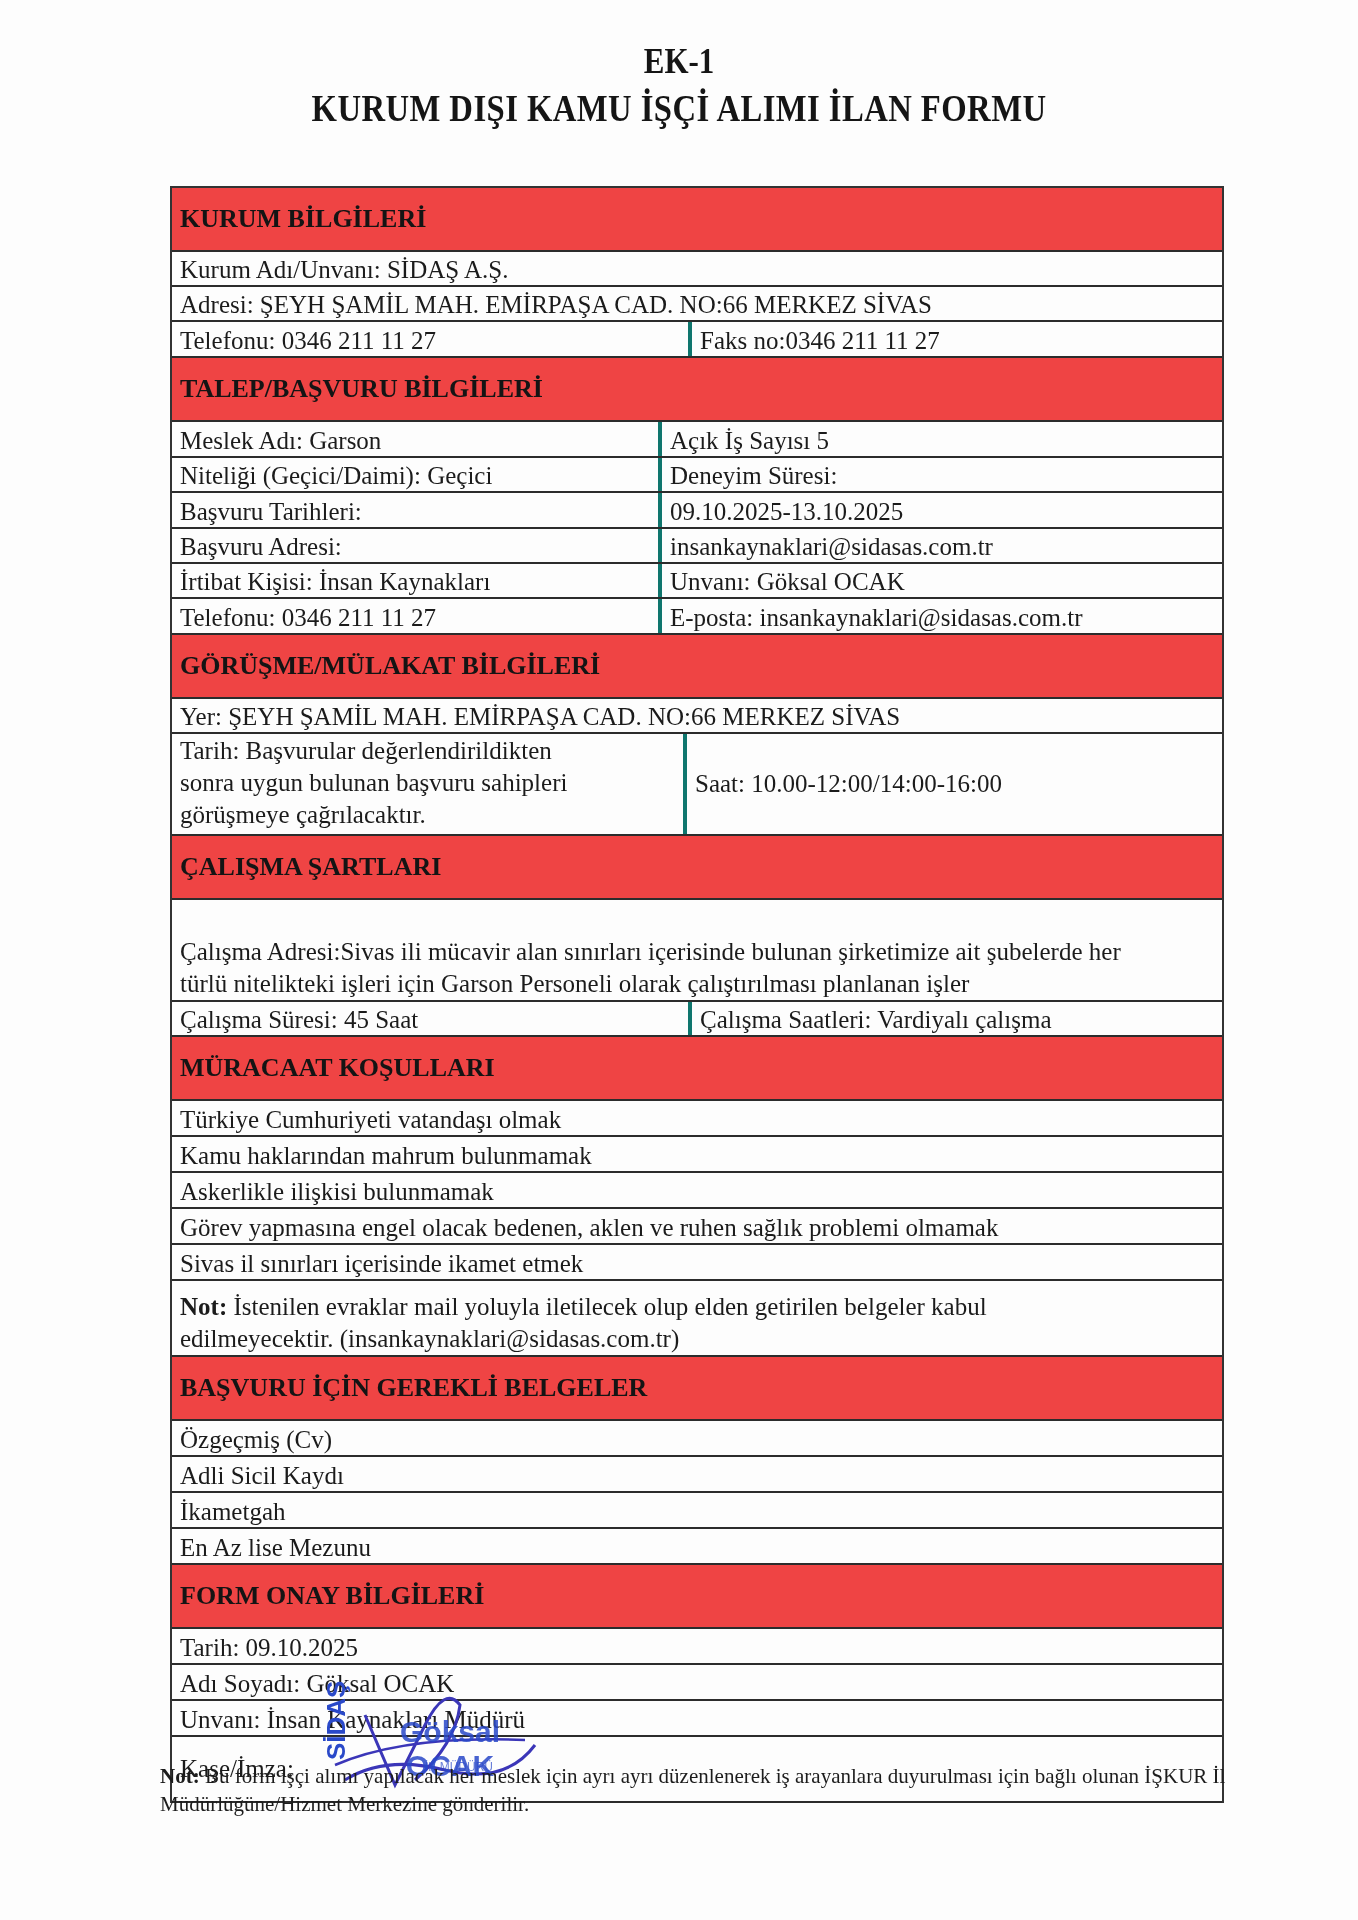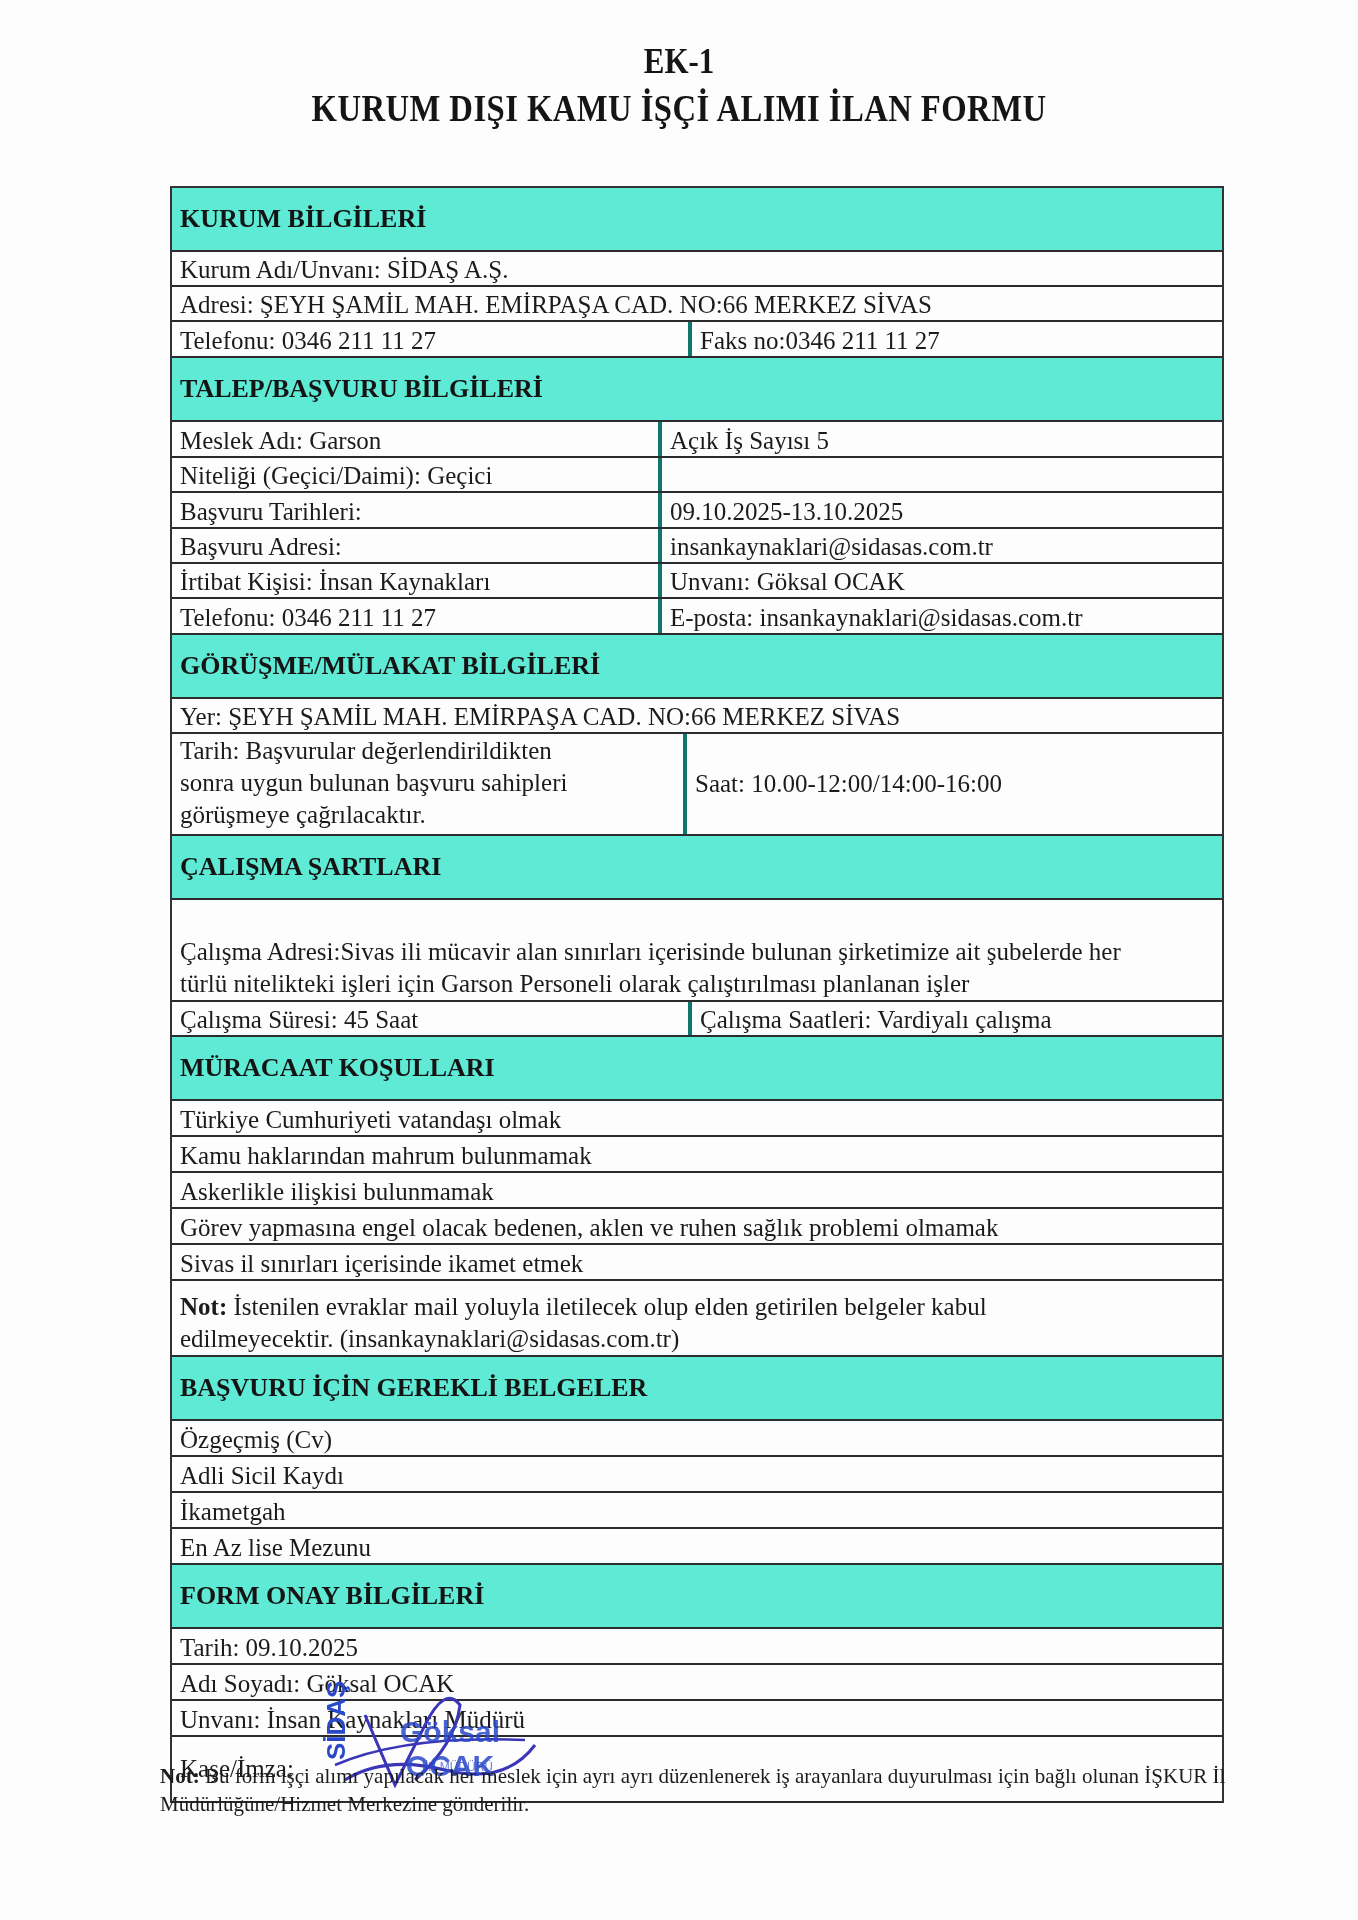--- a/index.html
+++ b/index.html
@@ -11,21 +11,21 @@
   .title.ek { top:40px; font-size:36px; }
   .title.main { top:86px; font-size:38px; letter-spacing:0.5px; }
 
   .form { position:absolute; left:170px; top:186px; width:1050px; border:2px solid #333; border-bottom:none; }
   .row { position:relative; border-bottom:2px solid #2c2c2c; display:flex; align-items:flex-end;
          font-family:"Liberation Serif", serif; font-size:25px; color:#1b1b1b; }
   .row .cell { padding:0 8px; box-sizing:border-box; line-height:30px; white-space:nowrap; }
   .row .cell.left { width:490px; border-right:4px solid #0f766e; height:100%; display:flex; align-items:flex-end; }
   .row .cell.right { flex:1; display:flex; align-items:flex-end; }
   .row.single .cell { width:100%; }
-  .row.hdr { background:#5eead4; height:62px; align-items:center; }
+  .row.hdr { background:#ef4444; height:62px; align-items:center; }
   .row.hdr .cell { font-weight:bold; font-size:26px; line-height:34px; color:#141414; }
   .r30 { height:33px; }
   .r34 { height:34px; }
   .row.multi { align-items:stretch; }
   .row.multi .cell { white-space:normal; line-height:32px; }
   .row.multi .cell.left { align-items:flex-start; flex-direction:column; padding-top:1px; }
   .row.multi .cell.right { align-items:center;text-align:center; }
   .row.para .cell { white-space:normal; line-height:32px; padding-top:8px; }
   .bold { font-weight:bold; }
 
@@ -64,20 +64,21 @@
 
     <div class="row hdr single">
       <div class="cell">TALEP/BAŞVURU BİLGİLERİ</div>
     </div>
     <div class="row r34">
       <div class="cell left">Meslek Adı: Garson</div>
       <div class="cell right">Açık İş Sayısı  5</div>
     </div>
     <div class="row r30">
       <div class="cell left">Niteliği (Geçici/Daimi): Geçici</div>
+      <div class="cell right">Deneyim Süresi:</div>
     </div>
     <div class="row r34">
       <div class="cell left">Başvuru Tarihleri:</div>
       <div class="cell right">09.10.2025-13.10.2025</div>
     </div>
     <div class="row r30">
       <div class="cell left">Başvuru Adresi:</div>
       <div class="cell right">insankaynaklari@sidasas.com.tr</div>
     </div>
     <div class="row r30">

